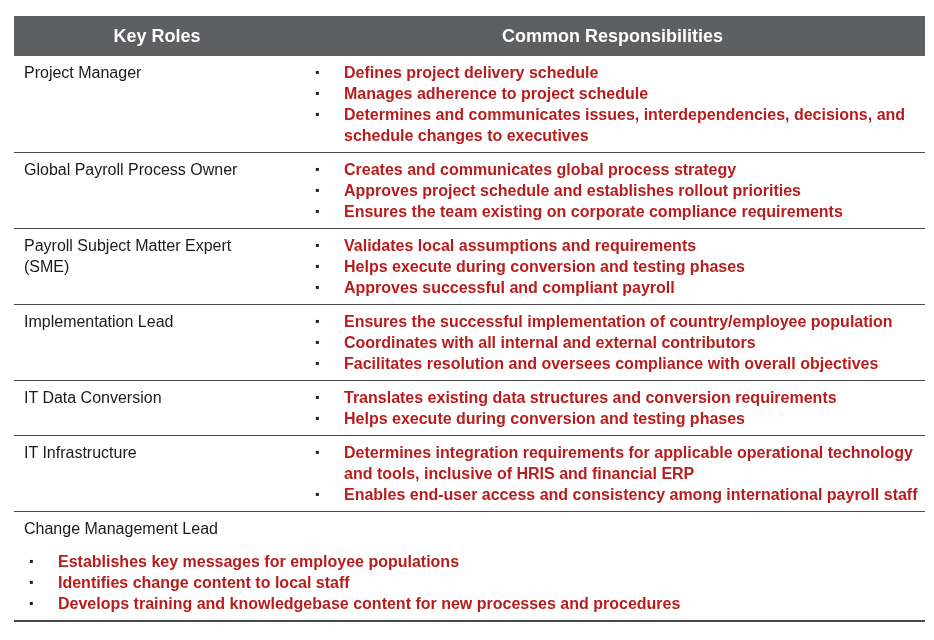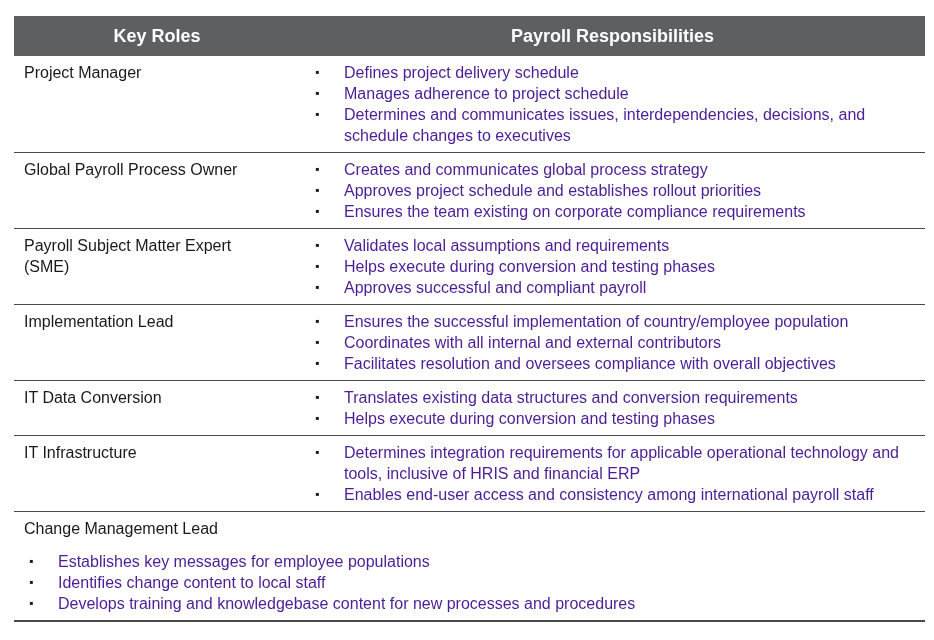--- a/index.html
+++ b/index.html
@@ -52,31 +52,32 @@
     width: 29px;
     flex: 0 0 29px;
     font-size: 12px;
     line-height: 21px;
     color: #1a1a1a;
   }
   .li-text {
     flex: 1;
     font-size: 16px;
     line-height: 21px;
-    color: #4c1d95;
+    color: #b91c1c;
+    font-weight: bold;
   }
 </style>
 </head>
 <body>
 
 <div class="table-wrap">
 
   <div class="header-row">
     <div class="header-cell roles">Key Roles</div>
-    <div class="header-cell resp">Payroll Responsibilities</div>
+    <div class="header-cell resp">Common Responsibilities</div>
   </div>
 
   <div class="body-row">
     <div class="role-cell">Project Manager</div>
     <div class="resp-cell">
       <div class="li">
         <span class="bullet">▪</span>
         <span class="li-text">Defines project delivery schedule</span>
       </div>
       <div class="li">

